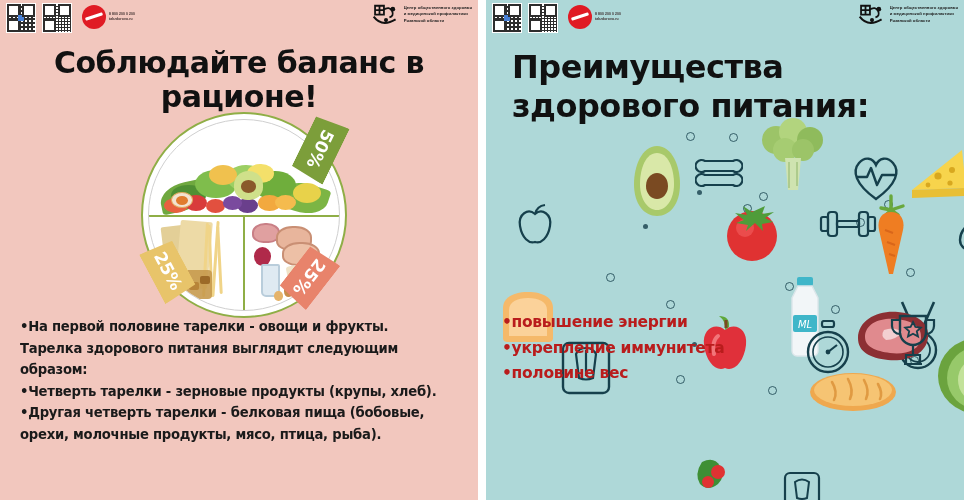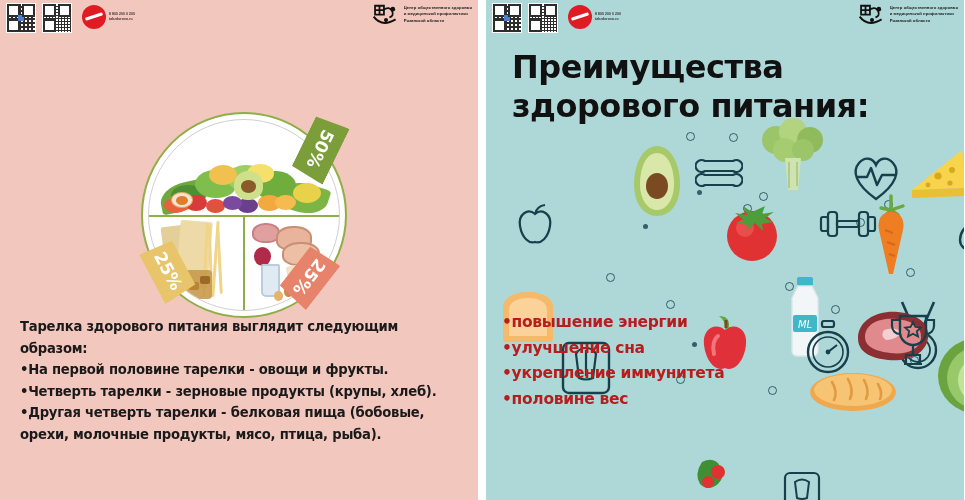--- a/index.html
+++ b/index.html
@@ -262,20 +262,21 @@
           <circle cx="20" cy="25" r="3" fill="#111"></circle>
         </svg>
         <div class="org-text">
           <span>Центр общественного здоровья</span>
           <span>и медицинской профилактики</span>
           <span>Рязанской области</span>
         </div>
       </div>
     </div>
 
+    <div class="headline headline-left">Соблюдайте баланс в рационе!</div>
 
     <div class="plate-wrap">
       <div class="plate">
         <div class="plate-inner">
 
           <div class="quad q-top">
             <div class="pile">
               <div class="leaf" style="left:2%;bottom:2px;width:26%;height:34%;background:#6fa83f;transform:rotate(-12deg);"></div>
               <div class="leaf" style="left:70%;bottom:0;width:28%;height:36%;background:#7cb544;transform:rotate(18deg);"></div>
               <div class="blob" style="left:8%;bottom:8%;width:20%;height:26%;background:#4f8f33;"></div>
@@ -340,22 +341,22 @@
       <span>50%</span>
     </div>
     <div class="pct pct-25a">
       <span>25%</span>
     </div>
     <div class="pct pct-25b">
       <span>25%</span>
     </div>
 
     <div class="body-left">
+      <p>•На первой половине тарелки - овощи и фрукты.</p>
       <p>Тарелка здорового питания выглядит следующим образом:</p>
-      <p>•На первой половине тарелки - овощи и фрукты.</p>
       <p>•Четверть тарелки - зерновые продукты (крупы, хлеб).</p>
       <p>•Другая четверть тарелки - белковая пища (бобовые, орехи, молочные продукты, мясо, птица, рыба).</p>
     </div>
   </div>
 
   <div class="panel panel-right">
 
     <div class="logobar">
       <div class="qr">
         <div class="qr-inner">
@@ -558,18 +559,17 @@
       </svg>
 
       <svg class="ic" style="left:296px;top:470px;" width="40" height="40" viewBox="0 0 40 40">
         <rect x="3" y="3" width="34" height="34" rx="5" fill="none" stroke="#16404c" stroke-width="2.2"></rect>
         <path d="M13 12 q7 -5 14 0 l-2 16 q-5 2 -10 0 Z" fill="none" stroke="#16404c" stroke-width="2"></path>
       </svg>
     </div>
 
     <div class="bullets">
       <p>•повышение энергии</p>
-      <p>•улучшение сна</p>
       <p>•укрепление иммунитета</p>
       <p>•половине вес</p>
     </div>
   </div>
 </div>
 
 </body></html>

